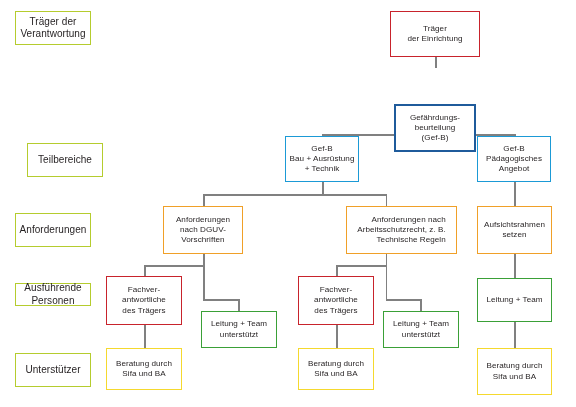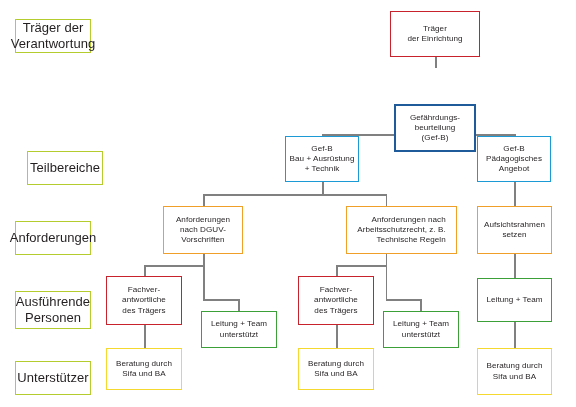--- a/index.html
+++ b/index.html
@@ -22,21 +22,21 @@
     justify-content:center;
     text-align:center;
     line-height:1.25;
     font-size:8.1px;
     letter-spacing:0.05px;
     z-index:3;
     padding:1px 2px;
   }
   .box span{display:block;white-space:pre-line;}
 
-  .lbl{ border-color:#b5cc2e; font-size:13px;margin-top:8px; }
+  .lbl{ border-color:#b5cc2e; font-size:10px; }
   .red{ border-color:#c8232c; }
   .navy{ border-color:#1f5b9b; border-width:2.1px;margin-top:36px; }
   .cyan{ border-color:#1b9ad6; }
   .orange{ border-color:#f0a028; }
   .green{ border-color:#3aa037; }
   .yellow{ border-color:#f5d92e; }
 
   .ln{
     position:absolute;
     background:#808080;
@@ -88,21 +88,21 @@
   <div class="box lbl" style="left:15px;top:11px;width:76px;height:34px;">
     <span>Träger der
 Verantwortung</span>
   </div>
   <div class="box lbl" style="left:27px;top:143px;width:76px;height:34px;">
     <span>Teilbereiche</span>
   </div>
   <div class="box lbl" style="left:15px;top:213px;width:76px;height:34px;">
     <span>Anforderungen</span>
   </div>
-  <div class="box lbl" style="left:15px;top:283px;width:76px;height:38px;">
+  <div class="box lbl" style="left:15px;top:283px;width:76px;height:23px;">
     <span>Ausführende
 Personen</span>
   </div>
   <div class="box lbl" style="left:15px;top:353px;width:76px;height:34px;align-items:center;">
     <span>Unterstützer</span>
   </div>
 
   <div class="box red" style="left:390px;top:11px;width:90px;height:46px;">
     <span>Träger
 der Einrichtung</span>

